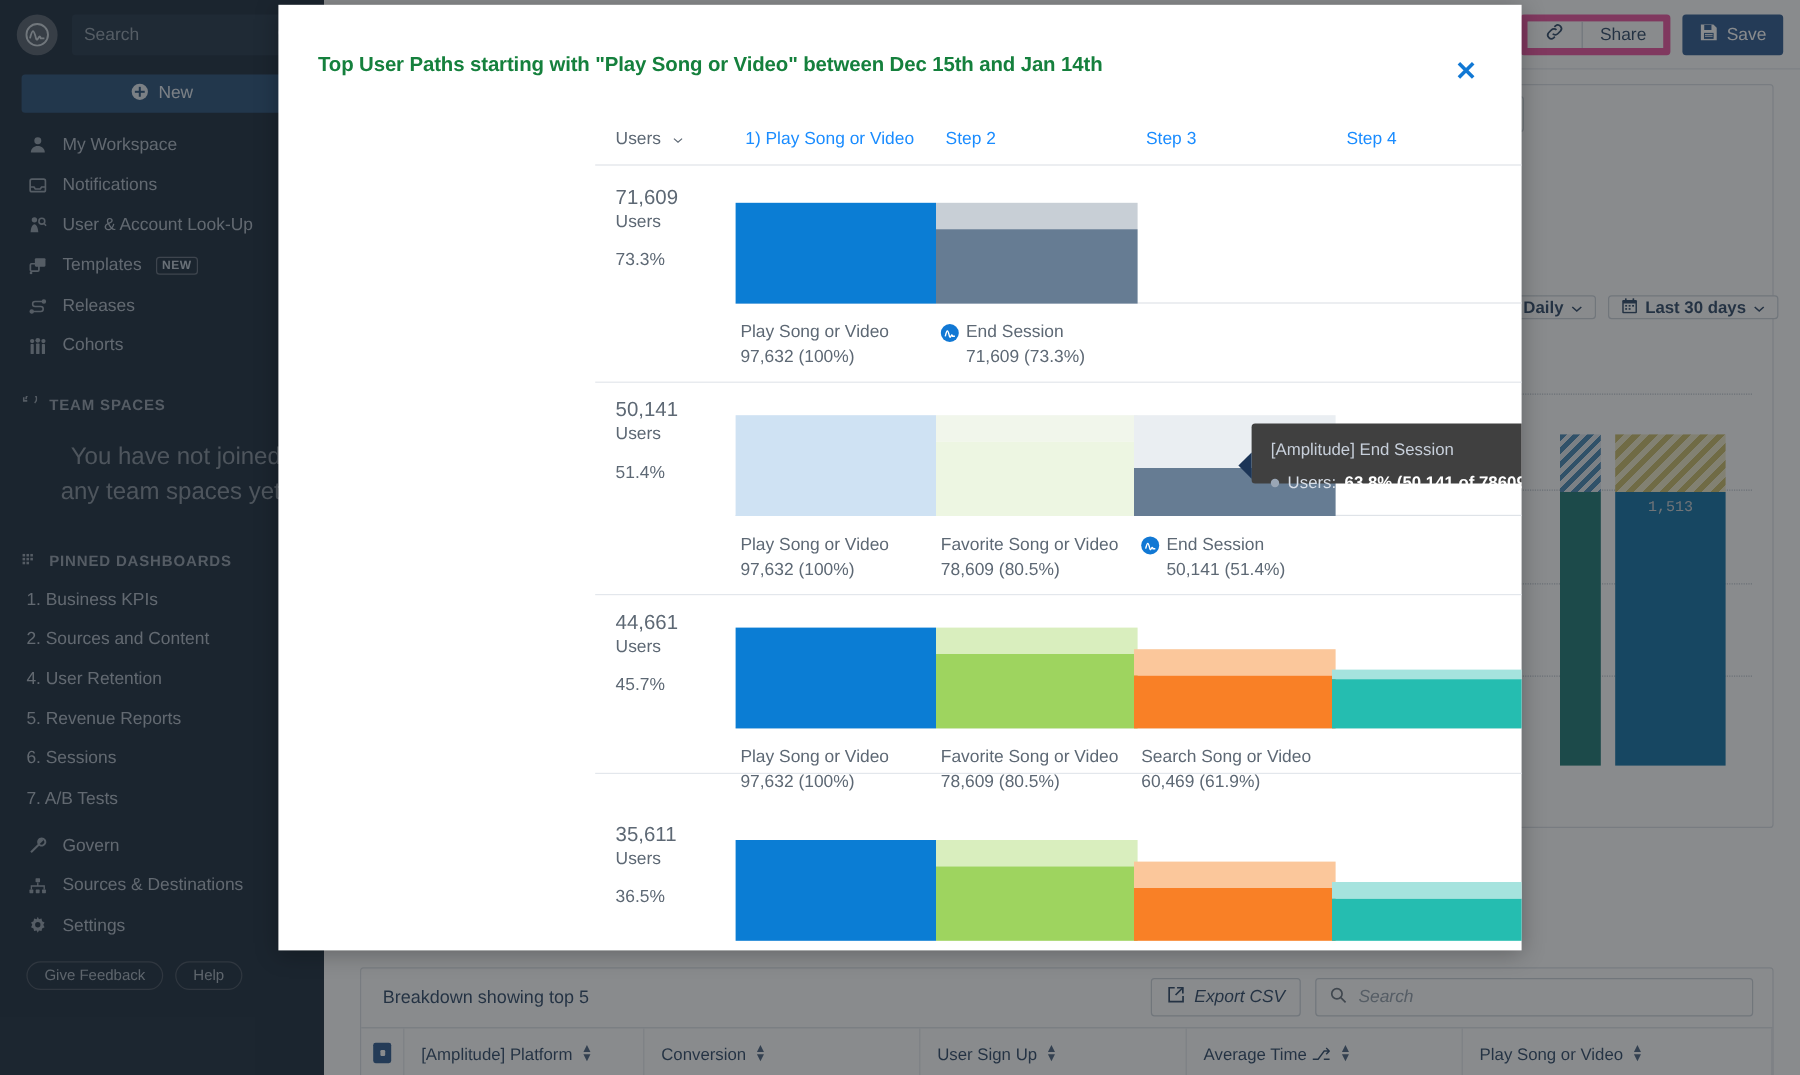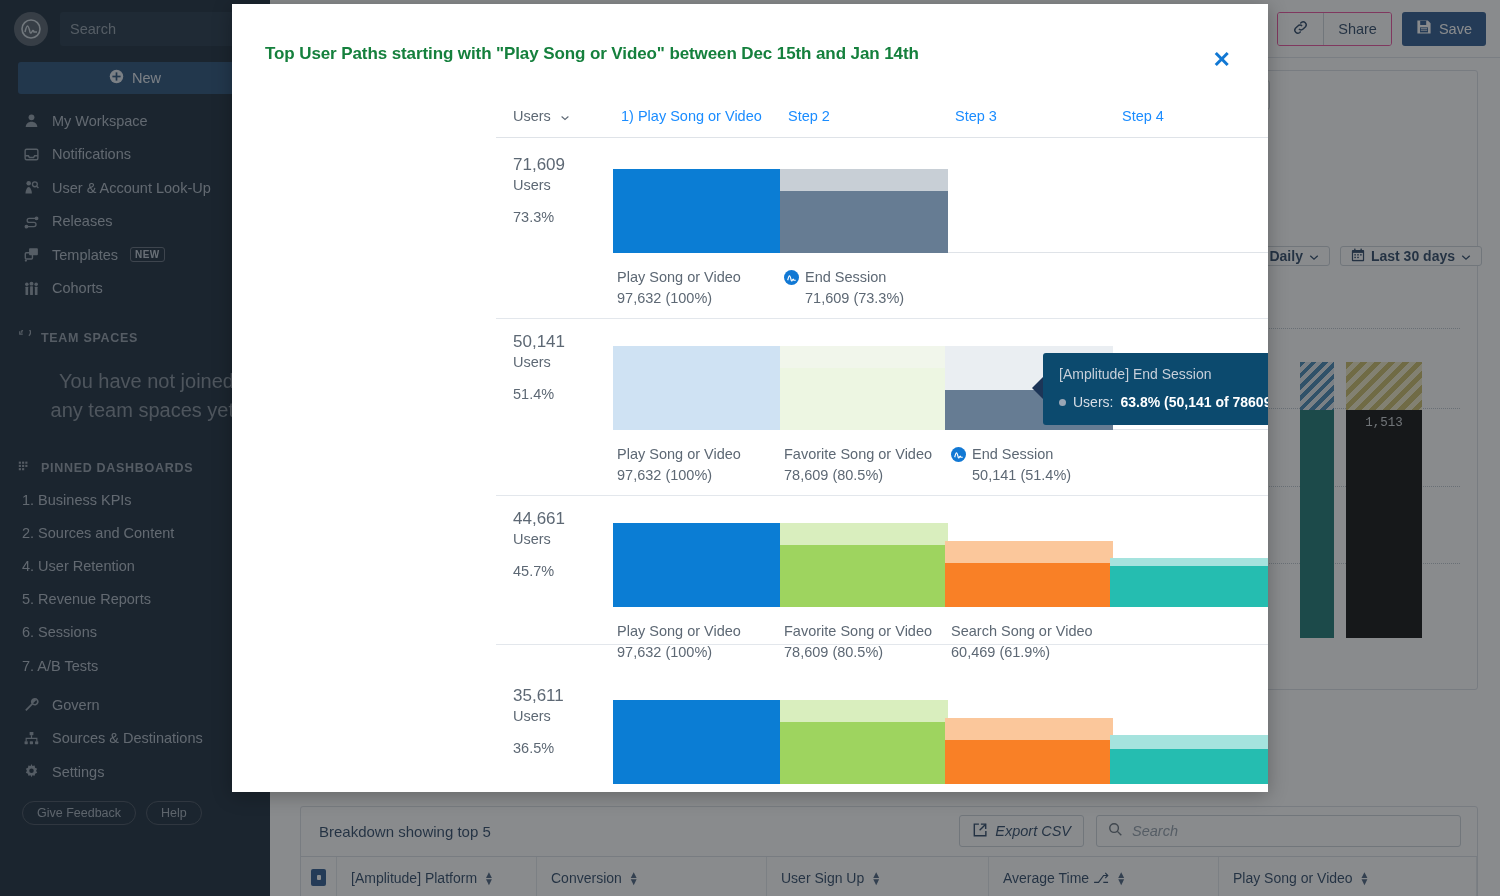--- a/index.html
+++ b/index.html
@@ -72,21 +72,21 @@
   .topbar {
     position: absolute; left: 270px; top: 0; right: 0; height: 58px;
     background: #ffffff; border-bottom: 1px solid #dde2e8;
     display: flex; align-items: center; justify-content: flex-end; padding-right: 14px; gap: 0;
   }
   .tb-sel {
     height: 34px; border: 1px solid #c9d0d8; border-radius: 3px; background: #fff;
     display: flex; align-items: center; padding: 0 9px; font-size: 14px; color: #1f3b5c;
     margin-right: 10px;
   }
-  .tb-btn-group { display: flex; border: 1px solid #ec4899; border-radius: 3px; overflow: hidden; height: 34px; }
+  .tb-btn-group { display: flex; border: 6px solid #ec4899; border-radius: 3px; overflow: hidden; height: 34px; }
   .tb-btn {
     display: flex; align-items: center; gap: 6px; padding: 0 14px; background: #fff;
     font-size: 14.5px; color: #1f3b5c; cursor: pointer; height: 100%;
   }
   .tb-btn + .tb-btn { border-left: 1px solid #c9d0d8; }
   .save-btn {
     margin-left: 10px; height: 34px; background: #1f4e87; color: #fff; border-radius: 3px;
     display: flex; align-items: center; gap: 7px; padding: 0 14px; font-size: 14.5px; cursor: pointer;
   }
 
@@ -176,22 +176,22 @@
 
   .lbl { position: absolute; font-size: 14.5px; color: #5d6874; line-height: 21px; }
   .lbl .l1 { display: flex; align-items: center; gap: 6px; }
   .amp-dot {
     width: 15px; height: 15px; border-radius: 50%; background: #1178d4;
     display: inline-flex; align-items: center; justify-content: center; flex: 0 0 15px;
   }
 
   
   .tooltip {
-    position: absolute; left: 811px; top: 349px; width: 264px; height: 72px;
-    background: #0c4a6e; border-radius: 3px; z-index: 60;
+    position: absolute; left: 811px; top: 349px; width: 264px; height: 50px;
+    background: #404040; border-radius: 3px; z-index: 60;
     padding: 11px 16px; color: #d8dee7;
   }
   .tt-arrow {
     position: absolute; left: -11px; top: 24px; width: 0; height: 0;
     border-top: 11px solid transparent; border-bottom: 11px solid transparent;
     border-right: 11px solid #1c3557;
   }
   .tt-t1 { font-size: 14px; color: #c7cfda; line-height: 20px; }
   .tt-t2 { font-size: 14px; margin-top: 10px; display: flex; align-items: center; gap: 7px; }
   .tt-bullet { width: 7px; height: 7px; border-radius: 50%; background: #9aa6b5; flex: 0 0 7px; }
@@ -259,38 +259,38 @@
                 <circle cx="5" cy="3.4" r="2.4"></circle>
                 <path d="M1.6 14.4c0-3.2 1.6-7 3.4-7s3.4 3.8 3.4 7z"></path>
                 <circle cx="11.6" cy="4.6" r="2.6" fill="none" stroke="#8d99a6" stroke-width="1.4"></circle>
                 <line x1="13.5" y1="6.6" x2="15.4" y2="8.6" stroke="#8d99a6" stroke-width="1.4"></line>
               </svg>
           </span>
           <span>User &amp; Account Look-Up</span>
         </div>
         <div class="nav-item">
           <span class="ico">
+            <svg width="15" height="15" viewBox="0 0 16 16" fill="#8d99a6">
+                <rect x="5.4" y="1.2" width="9.4" height="7.6" rx="1"></rect>
+                <rect x="1.4" y="6.2" width="7.6" height="6.6" rx="1" fill="none" stroke="#8d99a6" stroke-width="1.5"></rect>
+                <circle cx="2" cy="14.4" r="1.2"></circle>
+              </svg>
+          </span>
+          <span>Templates</span>
+          <span class="badge-new">NEW</span>
+        </div>
+        <div class="nav-item">
+          <span class="ico">
             <svg width="15" height="15" viewBox="0 0 16 16" fill="none" stroke="#8d99a6" stroke-width="1.4">
                 <path d="M13.4 4.6H5.6a2.2 2.2 0 000 4.4h5a2.2 2.2 0 010 4.4H2.6"></path>
                 <circle cx="13.4" cy="4.6" r="1.3" fill="#8d99a6"></circle>
                 <circle cx="2.6" cy="13.4" r="1.3" fill="#8d99a6"></circle>
               </svg>
           </span>
           <span>Releases</span>
-        </div>
-        <div class="nav-item">
-          <span class="ico">
-            <svg width="15" height="15" viewBox="0 0 16 16" fill="#8d99a6">
-                <rect x="5.4" y="1.2" width="9.4" height="7.6" rx="1"></rect>
-                <rect x="1.4" y="6.2" width="7.6" height="6.6" rx="1" fill="none" stroke="#8d99a6" stroke-width="1.5"></rect>
-                <circle cx="2" cy="14.4" r="1.2"></circle>
-              </svg>
-          </span>
-          <span>Templates</span>
-          <span class="badge-new">NEW</span>
         </div>
         <div class="nav-item">
           <span class="ico">
             <svg width="15" height="15" viewBox="0 0 16 16" fill="#8d99a6">
                 <circle cx="3" cy="3.4" r="1.9"></circle>
                 <rect x="1.6" y="6" width="2.8" height="9" rx="0.6"></rect>
                 <circle cx="8" cy="2.8" r="2.1"></circle>
                 <rect x="6.5" y="5.6" width="3" height="9.4" rx="0.6"></rect>
                 <circle cx="13" cy="3.4" r="1.9"></circle>
                 <rect x="11.6" y="6" width="2.8" height="9" rx="0.6"></rect>
@@ -450,21 +450,21 @@
       </div>
 
       <div class="bg-chart">
         <div class="gridline" style="top:20px;"></div>
         <div class="gridline" style="top:100px;"></div>
         <div class="gridline" style="top:178px;"></div>
         <div class="gridline" style="top:255px;"></div>
         <div class="bg-bar" style="left:990px; width:34px; height:228px; background:#0e6f6b;">
           <div class="hatch" style="height:48px; background:repeating-linear-gradient(135deg,#3b7fb0 0 4px,#dfe6ee 4px 8px);"></div>
         </div>
-        <div class="bg-bar" style="left:1036px; width:76px; height:228px; background:#000000;">
+        <div class="bg-bar" style="left:1036px; width:92px; height:228px; background:#0369a1;">
           <div class="hatch" style="height:48px; background:repeating-linear-gradient(135deg,#c7b860 0 5px,#efe9c4 5px 10px);"></div>
           <div class="bar-label" style="top:6px; color:#c8ccd0;">1,513</div>
         </div>
       </div>
     </div>
 
     <div class="breakdown">
       <div class="bd-head">
         <div class="bd-title">Breakdown showing top 5</div>
         <div class="bd-actions">

